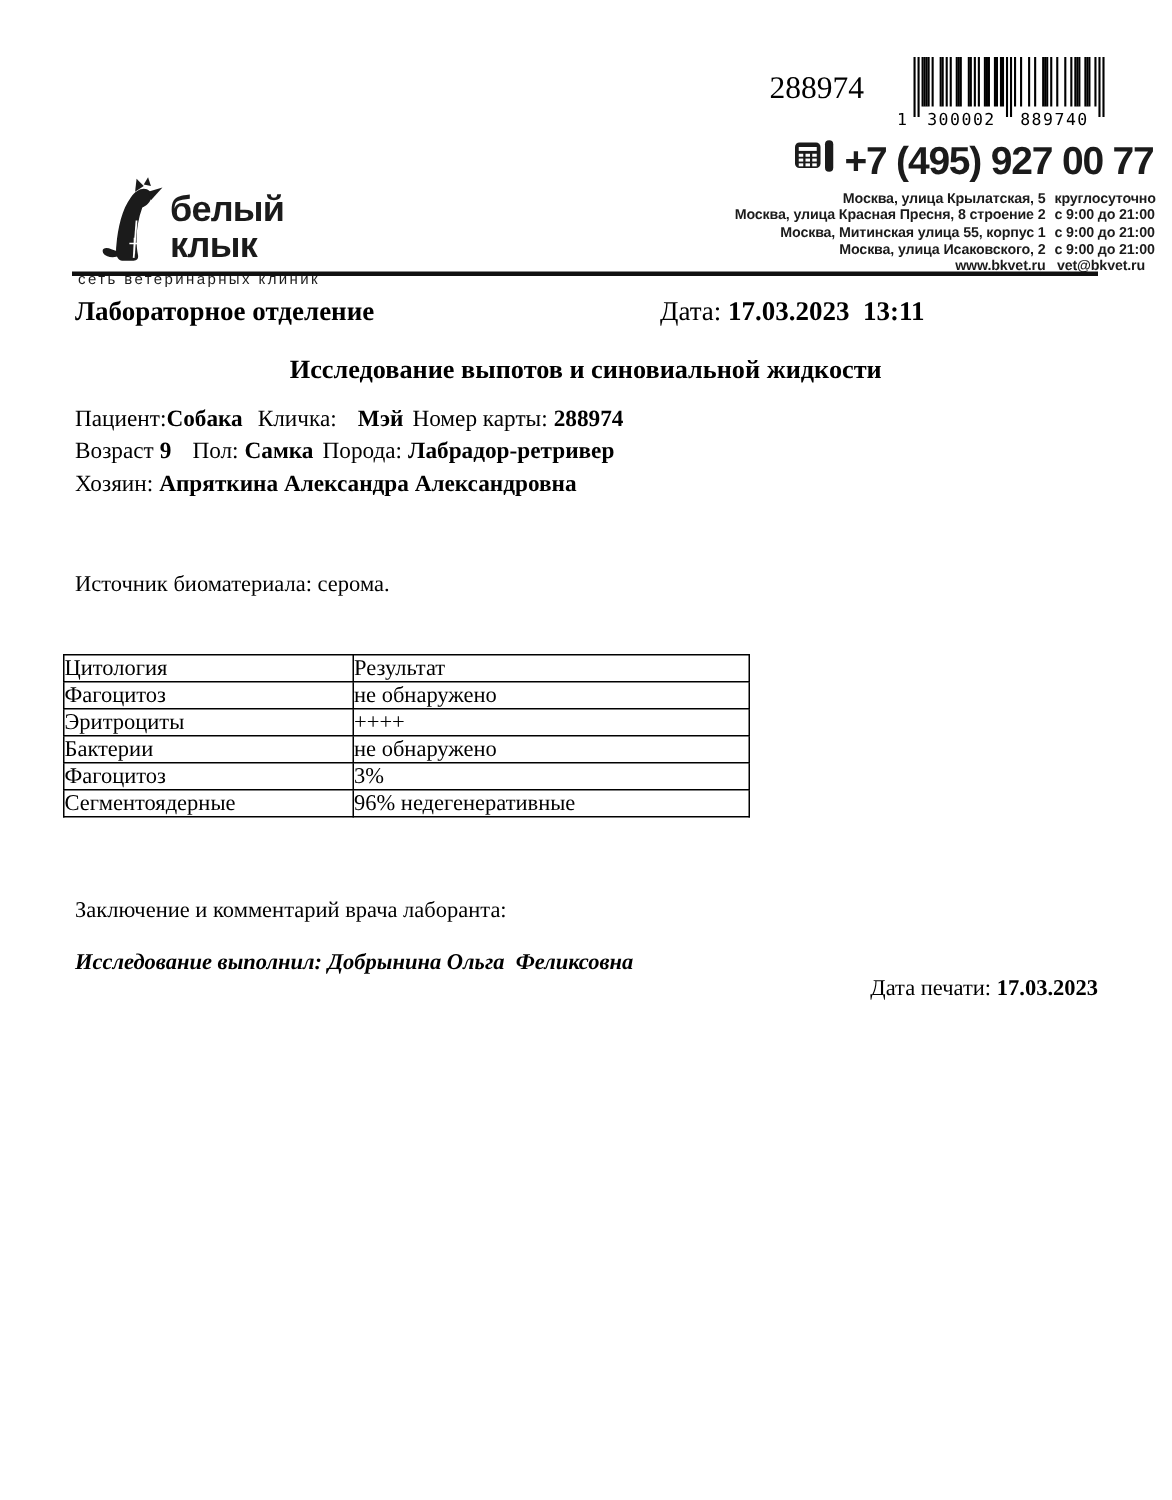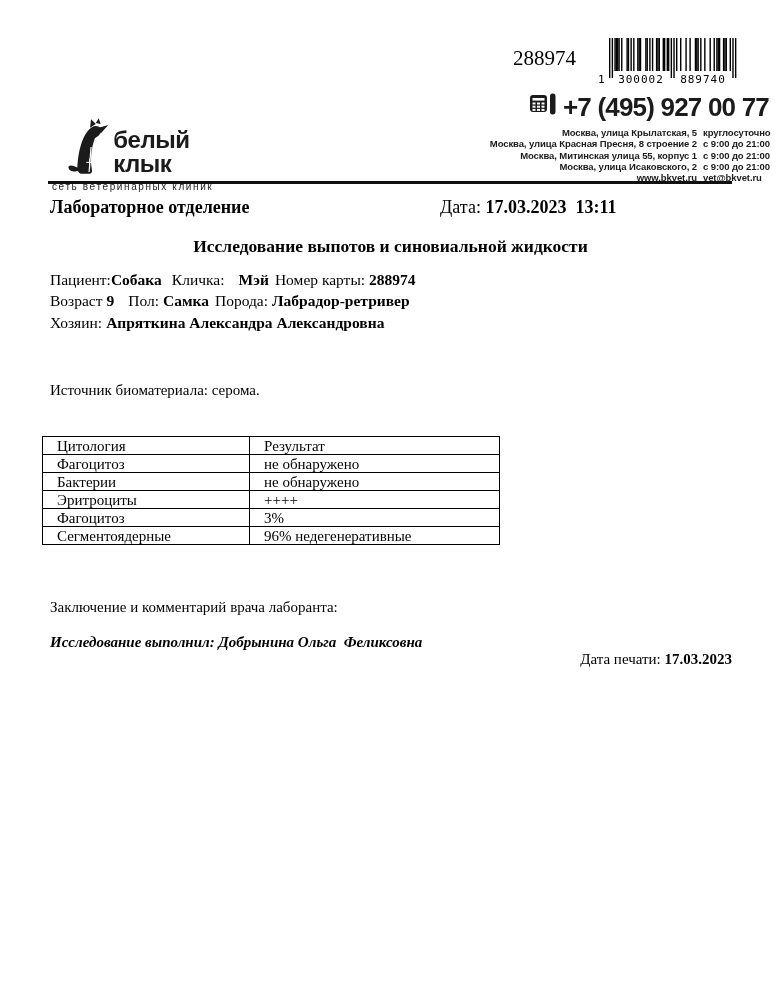--- a/index.html
+++ b/index.html
@@ -24,39 +24,39 @@
 
   .phone-row{position:absolute;top:92px;right:12px;display:flex;align-items:flex-start;gap:6px;
              font-family:"Liberation Sans",sans-serif;font-weight:bold;font-size:26px;
              letter-spacing:-0.8px;color:#1b1b1b;}
   .phone-icon-svg{display:block;}
 
   .addr{position:absolute;top:127px;right:16px;display:grid;grid-template-columns:auto 62px;
         column-gap:6px;font-family:"Liberation Sans",sans-serif;font-weight:bold;
         font-size:9.5px;line-height:11.3px;letter-spacing:-0.1px;color:#1b1b1b;}
   .addr .a{text-align:right;white-space:nowrap;}
-  .addr .h{text-align:left;white-space:nowrap;}
+  .addr .h{text-align:center;white-space:nowrap;}
 
   .divider{position:absolute;left:48px;top:181px;width:684px;height:3px;background:#101010;}
 
   
   .dept{position:absolute;left:50px;top:197px;font-size:18px;font-weight:bold;}
   .date-line{position:absolute;left:440px;top:197px;font-size:18px;}
   .title{position:absolute;left:0;top:236px;width:781px;text-align:center;
          font-size:17.5px;font-weight:bold;}
 
   .patient{position:absolute;left:50px;top:269px;font-size:15.5px;line-height:21.3px;}
   .patient b{font-weight:bold;}
   .g4{margin-left:4px;} .g6{margin-left:6px;} .g10{margin-left:10px;} .g14{margin-left:14px;}
 
   .src{position:absolute;left:50px;top:382px;font-size:15px;}
 
   .rtable{position:absolute;left:42px;top:436px;width:458px;border-collapse:collapse;
           table-layout:fixed;font-size:15px;}
-  .rtable td{border:1.6px solid #000;height:17px;padding:0 2px 0 14px;line-height:16px;
+  .rtable td{border:1.6px solid #000;height:17px;padding:0 2px 0 0;line-height:16px;
              white-space:nowrap;overflow:hidden;vertical-align:middle;margin-top:16px;}
   .col-param{width:190px;}
 
   .concl{position:absolute;left:50px;top:599px;font-size:15px;}
   .performer{position:absolute;left:50px;top:634px;font-size:15px;font-weight:bold;font-style:italic;}
   .printdate{position:absolute;right:49px;top:651px;font-size:15px;}
   .pre{white-space:pre-wrap;}
   b{font-weight:bold;text-align:right;}
 </style>
 </head>
@@ -192,28 +192,28 @@
     <tbody>
         <tr>
       <td class="col-param">Цитология</td>
       <td>Результат</td>
     </tr>
     <tr>
       <td class="col-param">Фагоцитоз</td>
       <td>не обнаружено</td>
     </tr>
     <tr>
+      <td class="col-param">Эритроциты</td>
+      <td>++++</td>
+    </tr>
+    <tr>
       <td class="col-param">Бактерии</td>
       <td>не обнаружено</td>
     </tr>
     <tr>
-      <td class="col-param">Эритроциты</td>
-      <td>++++</td>
-    </tr>
-    <tr>
       <td class="col-param">Фагоцитоз</td>
       <td>3%</td>
     </tr>
     <tr>
       <td class="col-param">Сегментоядерные</td>
       <td>96% недегенеративные</td>
     </tr>
   </tbody>
     </table>
 

